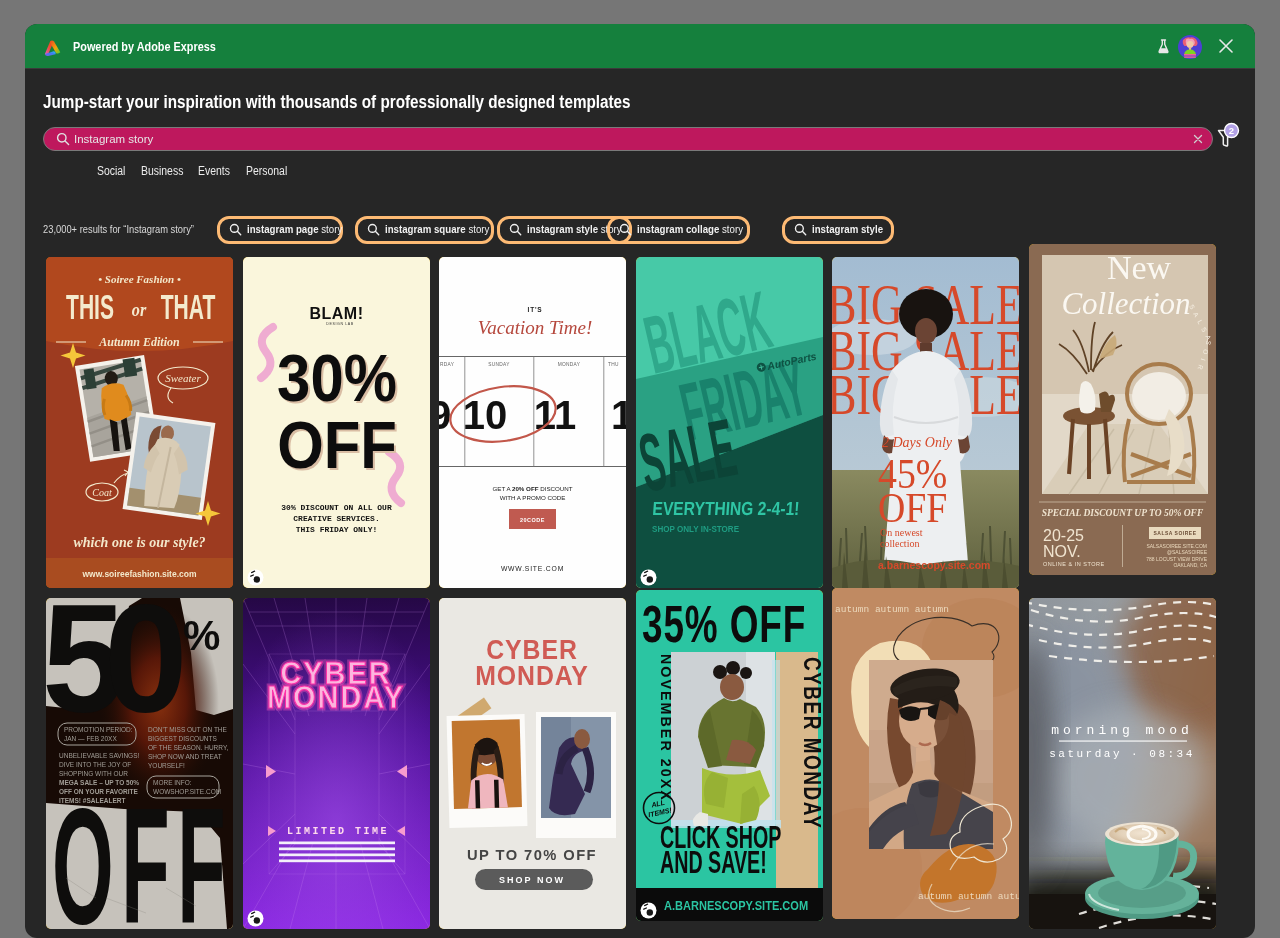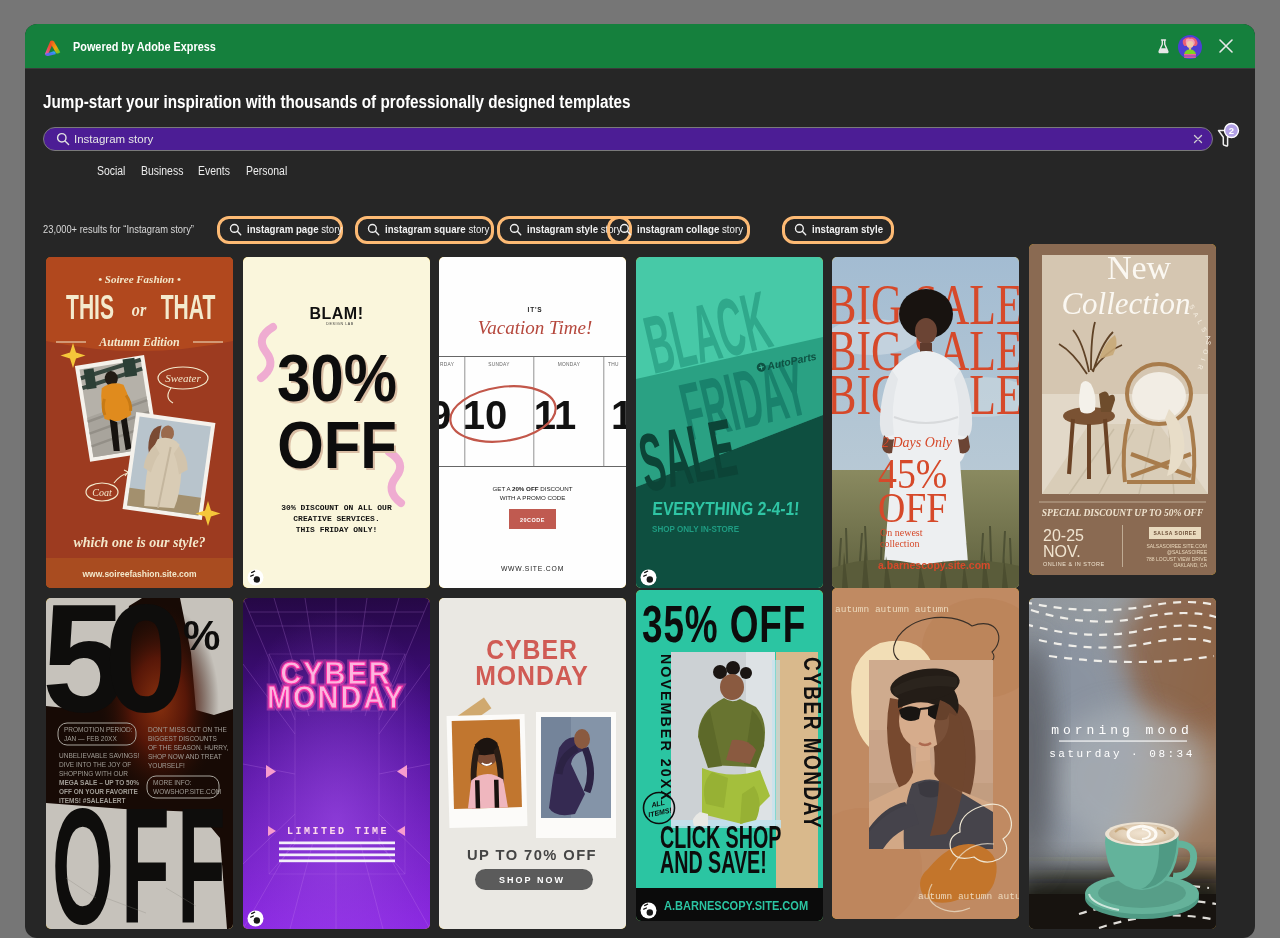--- a/index.html
+++ b/index.html
@@ -4,21 +4,21 @@
 <style>
   html,body{margin:0;padding:0;}
   body{width:1280px;height:938px;background:#767676;overflow:hidden;position:relative;
        font-family:"Liberation Sans",sans-serif;}
   #modal{position:absolute;left:25px;top:24px;width:1230px;height:914px;background:#262626;border-radius:12px;overflow:hidden;}
   #hdr{position:absolute;left:0;top:0;width:100%;height:44px;background:#15803d;border-bottom:1px solid #3a3a3a;}
   #hdr .brand{position:absolute;left:48px;top:16px;font-size:12.5px;font-weight:bold;color:#ffffff;transform:scaleX(0.87);transform-origin:0 50%;white-space:nowrap;}
   #logo{position:absolute;left:18px;top:15px;}
   .hicon{position:absolute;top:15px;}
   #h1{position:absolute;left:18px;top:68px;font-size:17.5px;font-weight:bold;color:#fff;transform:scaleX(0.872);transform-origin:0 50%;white-space:nowrap;}
-  #searchbar{position:absolute;left:18px;top:103px;width:1168px;height:22px;border:1px solid #7a7a7a;border-radius:12px;background:#4c1d95;}
+  #searchbar{position:absolute;left:18px;top:103px;width:1168px;height:22px;border:1px solid #7a7a7a;border-radius:12px;background:#be185d;}
   #searchbar .stext{position:absolute;left:30px;top:5px;font-size:11.5px;color:#e6e6e6;}
   #tabs{position:absolute;left:0;top:140px;width:100%;height:16px;margin-left:43px;}
   #tabs span{position:absolute;font-size:12px;color:#ececec;transform:scaleX(0.87);transform-origin:0 50%;white-space:nowrap;}
   #results{position:absolute;left:18px;top:199px;font-size:11px;color:#d8d8d8;transform:scaleX(0.85);transform-origin:0 50%;white-space:nowrap;}
   .chip{position:absolute;top:192px;height:22px;border:3px solid #fdba74;border-radius:12px;color:#f0f0f0;font-size:11px;}
   .chip .ctxt{position:absolute;left:27px;top:4px;white-space:nowrap;transform:scaleX(0.88);transform-origin:0 50%;}
   .chip svg{position:absolute;left:9px;top:4px;}
   .card{position:absolute;width:187px;height:331px;border-radius:5px;overflow:hidden;background:#eab308;}
 </style>
 </head>

